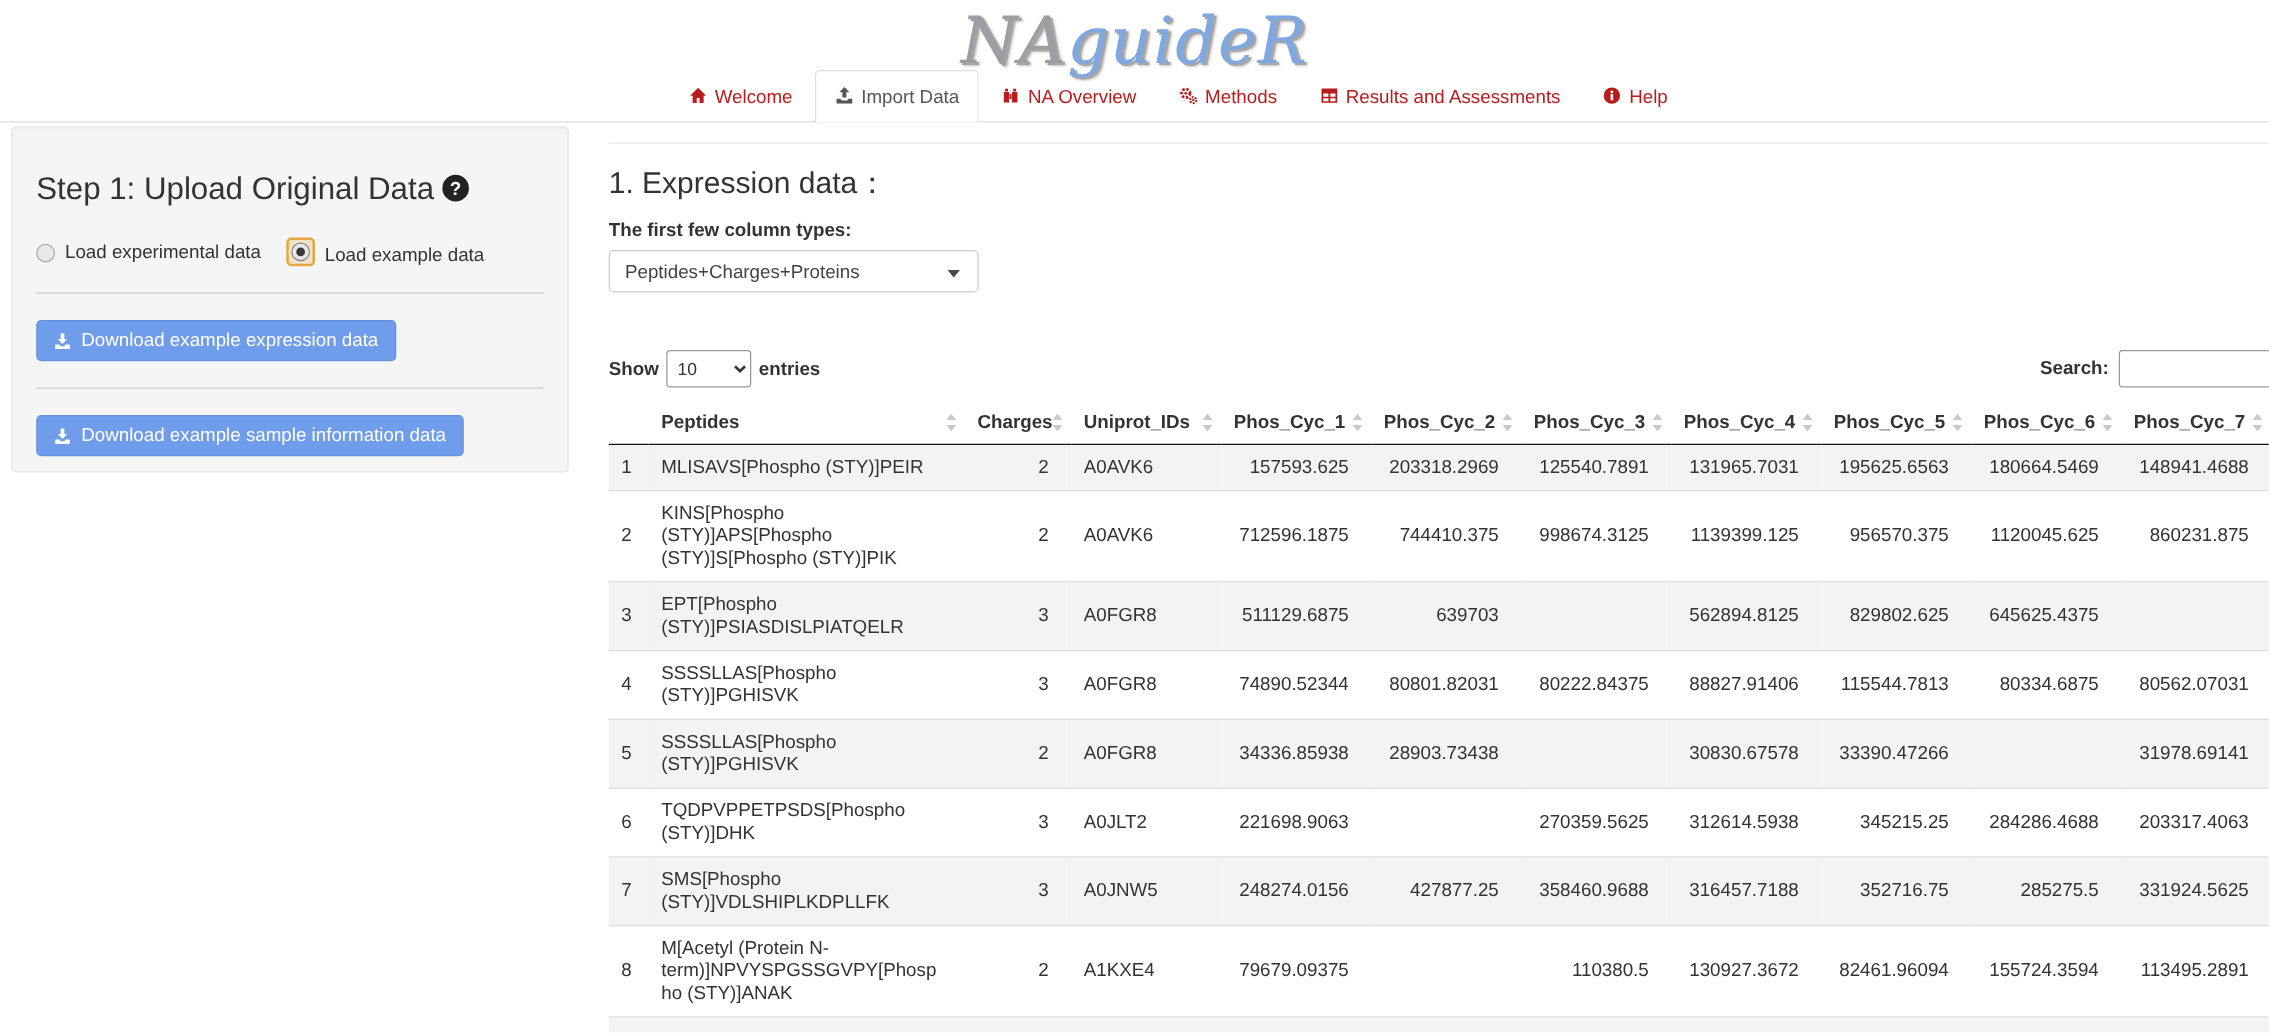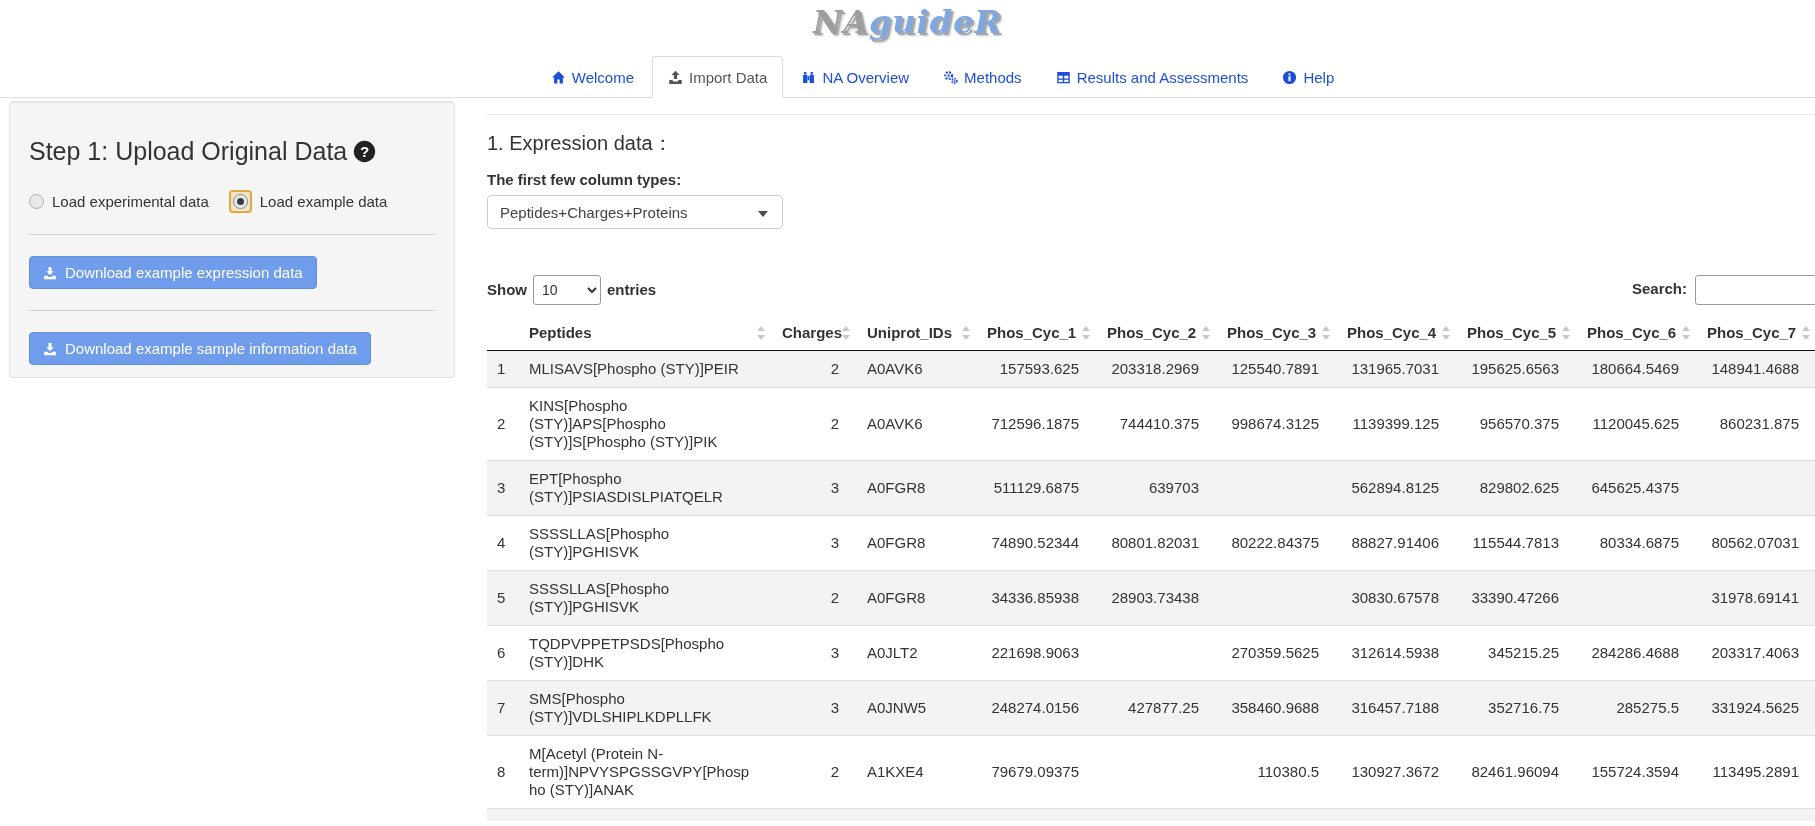--- a/index.html
+++ b/index.html
@@ -8,36 +8,36 @@
     width: 1815px; height: 826px;
     overflow: hidden;
     background: #fff;
     font-family: "Liberation Sans", "DejaVu Sans", sans-serif;
     font-size: 15px; color: #333;
   }
   
   .logo-wrap { text-align: center; padding-top: 5px; height: 56px; }
   .logo {
     font-family: "DejaVu Serif", serif;
-    font-style: italic; font-weight: bold;
-    font-size: 32px; line-height: 1.1; letter-spacing: 1px;
+    font-style: italic; font-weight: normal;
+    font-size: 52px; line-height: 1.1; letter-spacing: 1px;
     text-shadow: 2px 2px 0 #a6a6a6, 3px 3px 2px rgba(120,120,120,.45);
   }
   .logo .gray { color: #9e9ea2; }
   .logo .blue { color: #7fa8e0; }
   
   .nav-tabs {
     display: flex; justify-content: center; align-items: flex-end;
     list-style: none; margin: 0; padding: 0 0 0 70px;
     border-bottom: 1px solid #ddd; height: 42px;
   }
   .nav-tabs li { margin: 0 1px -1px 1px; }
   .nav-tabs .tab {
     display: inline-block; padding: 10px 15px 9px 15px;
-    color: #1d4ed8; cursor: pointer; border: 1px solid transparent;
+    color: #b91c1c; cursor: pointer; border: 1px solid transparent;
     border-radius: 4px 4px 0 0; line-height: 1.4; white-space: nowrap;
   }
   .nav-tabs .tab.active {
     color: #555; background: #fff;
     border-color: #ddd #ddd transparent #ddd;
     margin-top: 24px;
   }
   .tab .icn { width: 15px; height: 15px; vertical-align: -2px; margin-right: 6px; }
   
   .content-row { display: flex; align-items: flex-start; padding: 3px 0 0 9px; }
@@ -47,21 +47,21 @@
     background: #f5f5f5; border: 1px solid #e3e3e3; border-radius: 4px;
     box-shadow: inset 0 1px 1px rgba(0,0,0,.05);
     padding: 20px 19px 12px 19px;
   }
   .well h2 {
     margin: 14px 0 0 0; font-size: 25px; font-weight: 500; color: #333;
     line-height: 1.2;
   }
   .q-icn { width: 23px; height: 23px; vertical-align: -3px; margin-left: 6px; }
   .radio-row { margin-top: 24px; display: flex; align-items: center; gap: 8px; }
-  .radio-opt { display: inline-flex; align-items: center; cursor: pointer; margin-right: 12px; }
+  .radio-opt { display: inline-flex; align-items: flex-end; cursor: pointer; margin-right: 12px; }
   .radio-circle {
     width: 15px; height: 15px; border-radius: 50%;
     border: 1px solid #adadad; background: #e8e8e8; display: inline-block;
     position: relative; flex: none;
   }
   .radio-opt.selected .ring {
     display: inline-block; padding: 2px; border-radius: 4px;
     border: 2px solid #e3a842; background: #efe3c8; line-height: 0; flex: none;
   }
   .radio-opt.selected .radio-circle { border-color: #888; }
@@ -74,21 +74,21 @@
   .btn-dl {
     display: inline-flex; align-items: center; gap: 8px;
     background: #6f9ceb; color: #fff; border: 1px solid #6190dd;
     border-radius: 4px; padding: 7px 13px; font-size: 15px; cursor: pointer;
     font-family: inherit;
   }
   .dl-icn { width: 14px; height: 14px; }
   
   .main { flex: 1; min-width: 0; margin-left: 32px; position: relative; }
   .main hr.top-rule { border: none; border-top: 1px solid #e7e7e7; margin: 13px 0 0 0; }
-  .section-title { font-size: 20px; font-weight: 400; color: #333; margin: 15px 0 14px 0; }
+  .section-title { font-size: 24px; font-weight: 400; color: #333; margin: 15px 0 14px 0; }
   .col-types-label { font-weight: bold; font-size: 15px; margin-bottom: 7px; }
   .selectize {
     width: 296px; height: 34px; background: #fff;
     border: 1px solid #ccc; border-radius: 4px;
     display: flex; align-items: center; padding: 12px 12px;
     color: #444; cursor: pointer; position: relative;
   }
   .selectize .caret {
     position: absolute; right: 14px; top: 15px;
     border-left: 5px solid transparent; border-right: 5px solid transparent;

